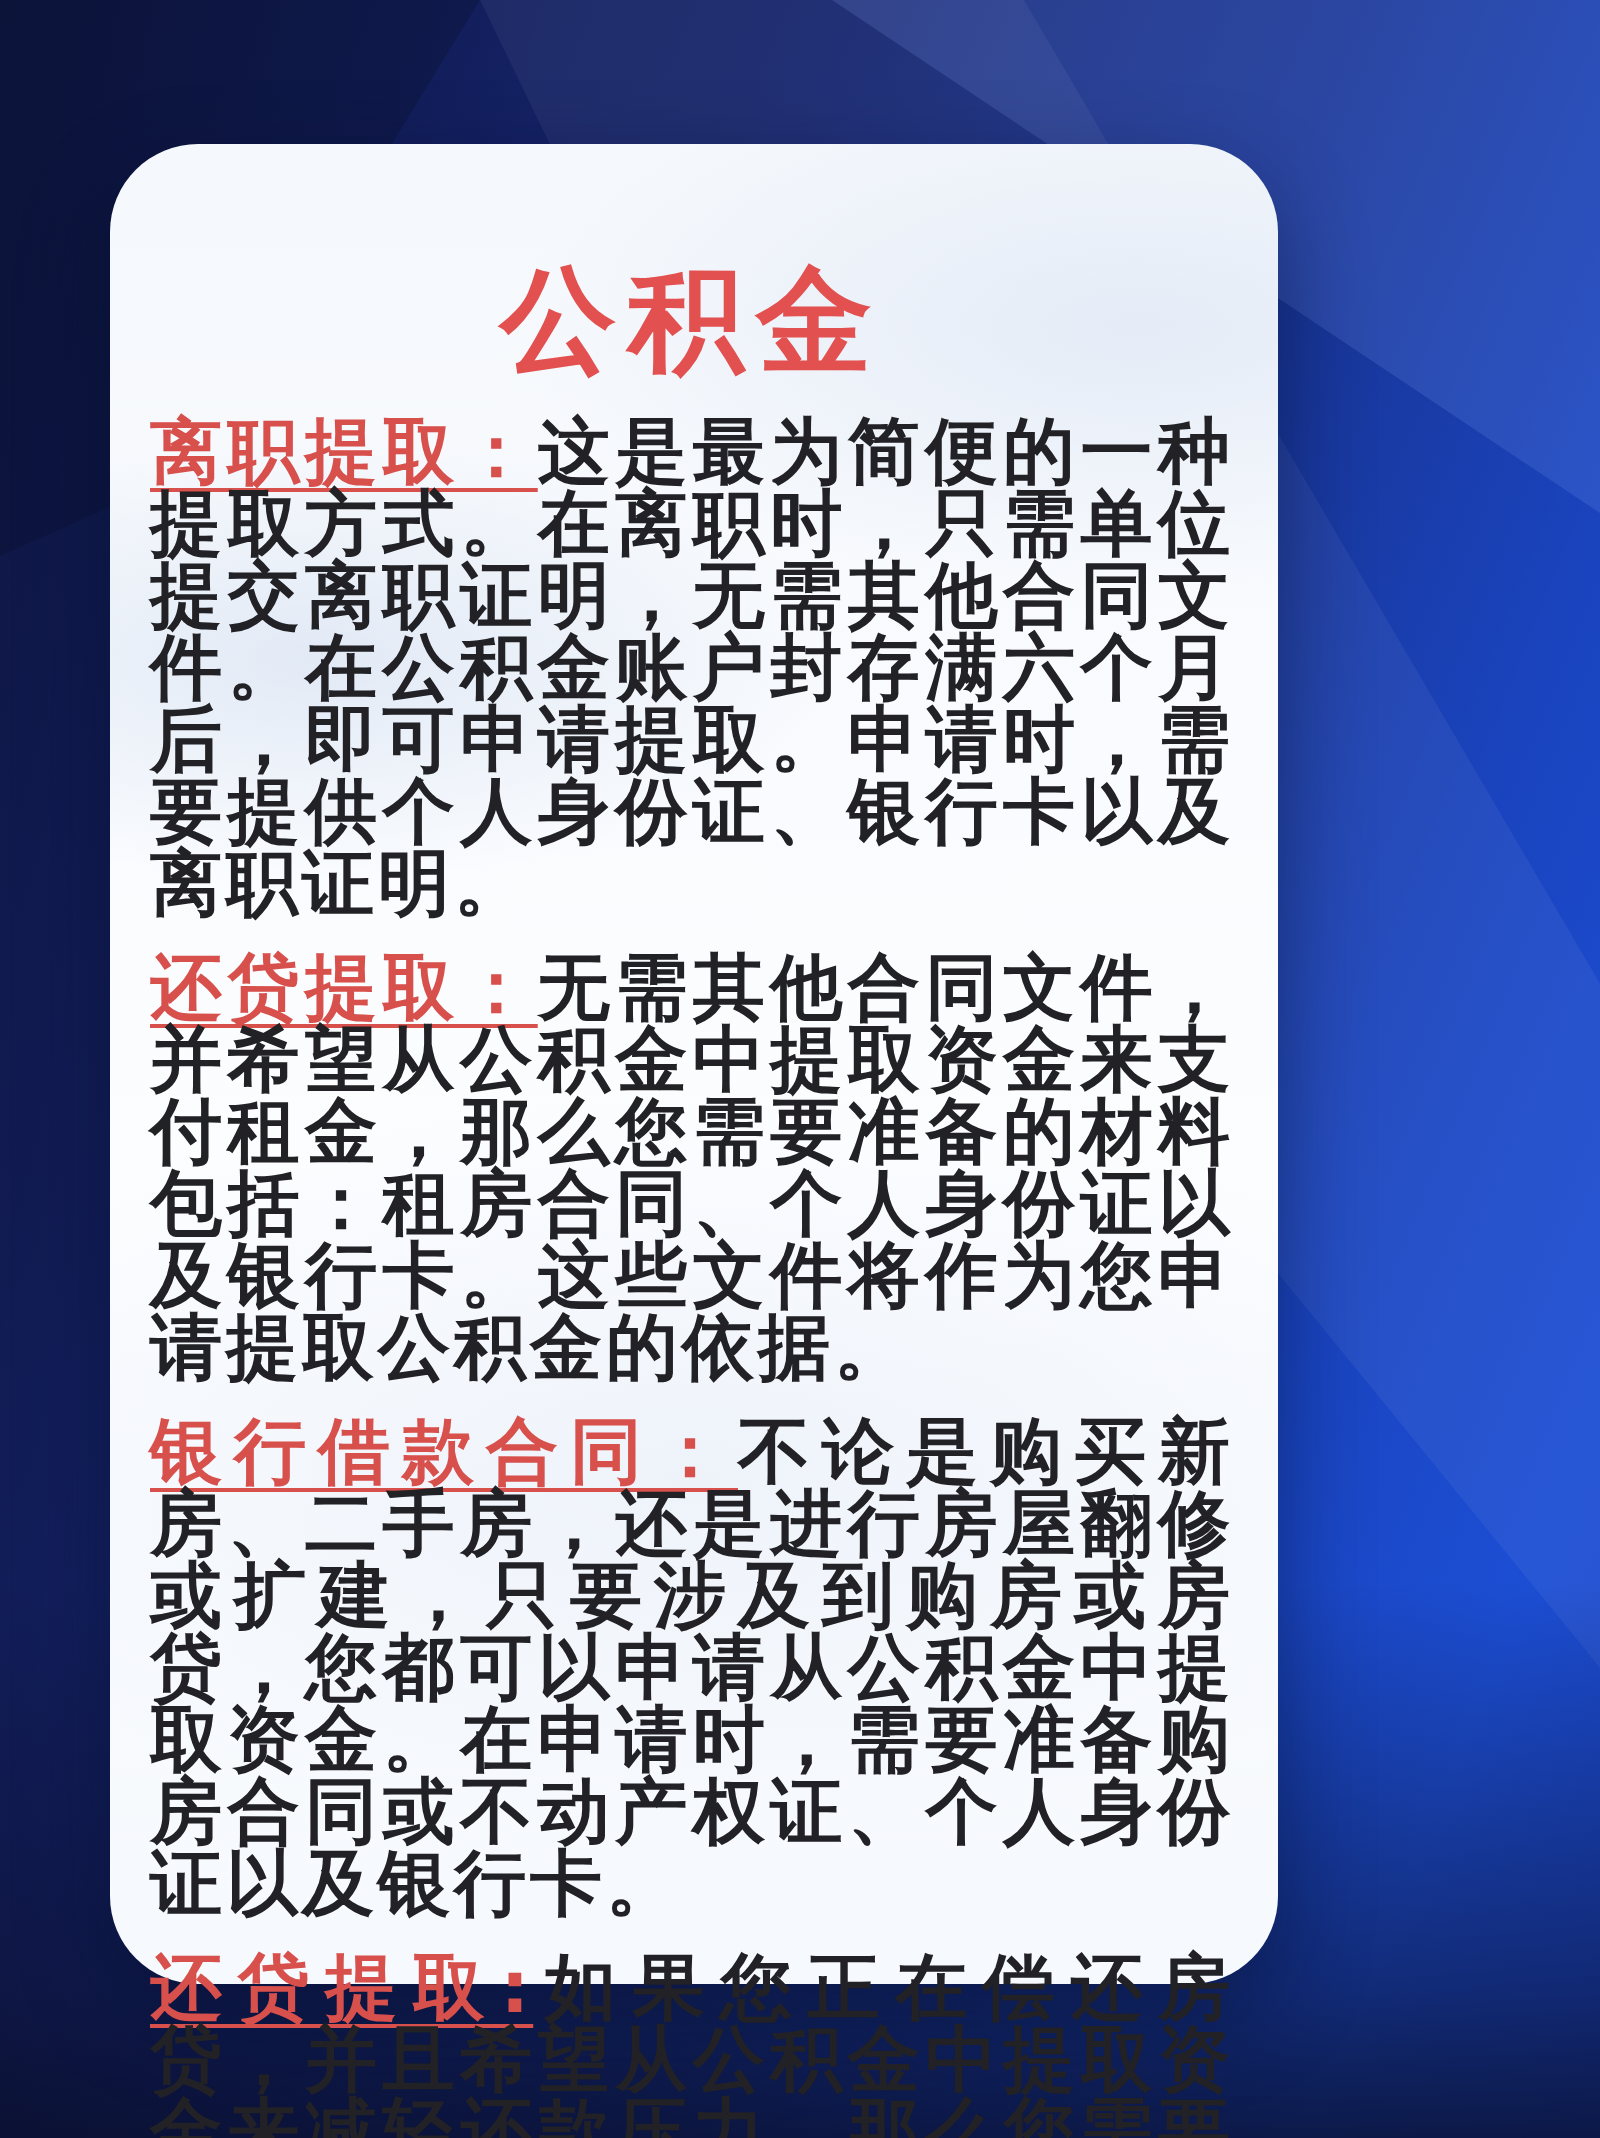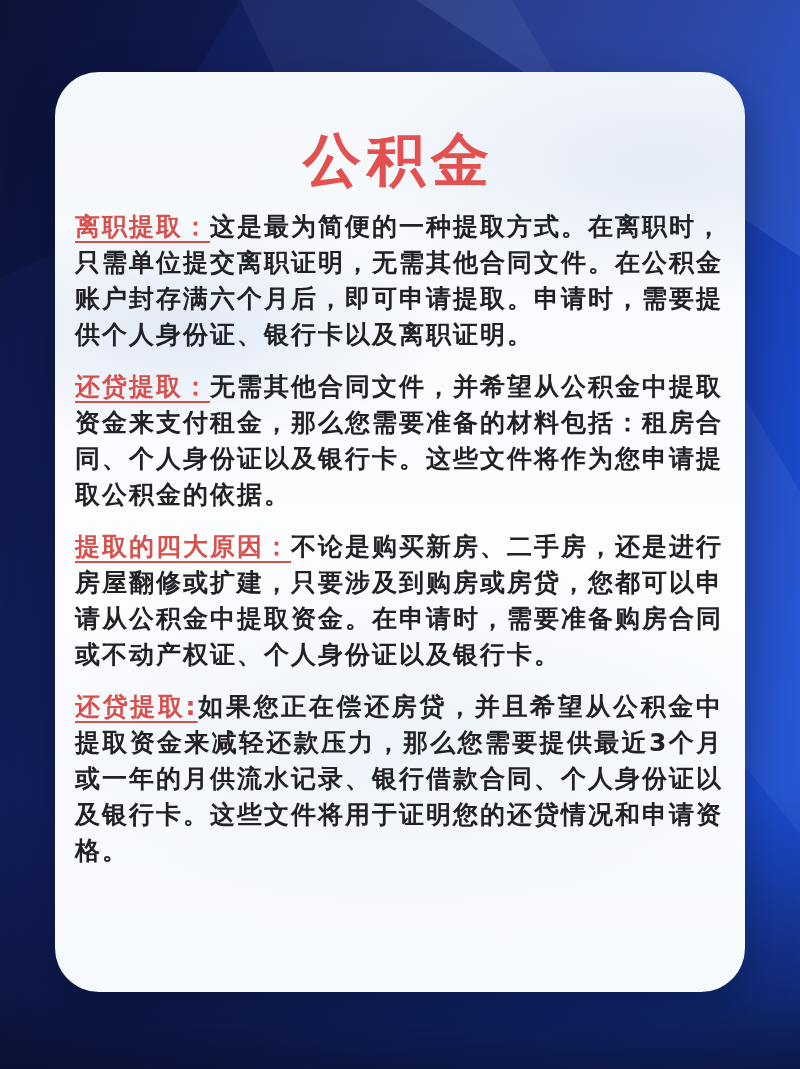--- a/index.html
+++ b/index.html
@@ -45,21 +45,21 @@
     position: absolute; inset: 0; pointer-events: none;
     background: linear-gradient(100deg,
       rgba(10, 14, 42, 0.45) 0%,
       rgba(10, 14, 42, 0) 28%);
   }
 
   .card {
     position: absolute;
     left: 55px;
     top: 72px;
-    width: 690px;
+    width: 584px;
     height: 920px;
     border-radius: 44px;
     box-sizing: border-box;
     padding: 48px 22px 13px 20px;
     background:
       radial-gradient(ellipse 420px 180px at 18% 28%, rgba(203, 217, 238, 0.5), transparent 62%),
       radial-gradient(ellipse 520px 220px at 88% 10%, rgba(206, 219, 240, 0.45), transparent 60%),
       radial-gradient(ellipse 640px 280px at 50% 72%, rgba(212, 224, 242, 0.3), transparent 66%),
       linear-gradient(180deg, #f5f8fc 0%, var(--card-bg, #fcfdff) 55%, #f6f9fd 100%);
     box-shadow: 0 18px 45px rgba(5, 10, 35, 0.45);
@@ -71,21 +71,21 @@
     color: var(--title-red, #e2514f);
     font-weight: 700;
     font-size: 58px;
     line-height: 80px;
     letter-spacing: 6px;
   }
   .title .t-line { display: block; }
 
   .section {
     margin: 16px 0 0 0;
-    font-size: 25px;
+    font-size: 36px;
     line-height: 36px;
     letter-spacing: 2px;
     color: var(--body-text, #212126);
     text-align: justify;
     font-weight: 600;
   }
   .section:first-of-type { margin-top: 9px; }
 
   .section .heading {
     color: var(--heading-red, #d7504c);
@@ -108,17 +108,17 @@
 
   <div class="card">
     <h1 class="title">
       <span class="t-line">公积金</span>
     </h1>
 
     <p class="section"><span class="heading">离职提取：</span><span>这是最为简便的一种提取方式。在离职时，只需单位提交离职证明，无需其他合同文件。在公积金账户封存满六个月后，即可申请提取。申请时，需要提供个人身份证、银行卡以及离职证明。</span></p>
 
     <p class="section"><span class="heading">还贷提取：</span><span>无需其他合同文件，并希望从公积金中提取资金来支付租金，那么您需要准备的材料包括：租房合同、个人身份证以及银行卡。这些文件将作为您申请提取公积金的依据。</span></p>
 
-    <p class="section"><span class="heading">提取的四大原因：</span><span>不论是购买新房、二手房，还是进行房屋翻修或扩建，只要涉及到购房或房贷，您都可以申请从公积金中提取资金。在申请时，需要准备购房合同或不动产权证、个人身份证以及银行卡。</span></p>
+    <p class="section"><span class="heading">银行借款合同：</span><span>不论是购买新房、二手房，还是进行房屋翻修或扩建，只要涉及到购房或房贷，您都可以申请从公积金中提取资金。在申请时，需要准备购房合同或不动产权证、个人身份证以及银行卡。</span></p>
 
     <p class="section"><span class="heading">还贷提取:</span><span>如果您正在偿还房贷，并且希望从公积金中提取资金来减轻还款压力，那么您需要提供最近3个月或一年的月供流水记录、银行借款合同、个人身份证以及银行卡。这些文件将用于证明您的还贷情况和申请资格。</span></p>
   </div>
 </div>
 
 </body></html>

